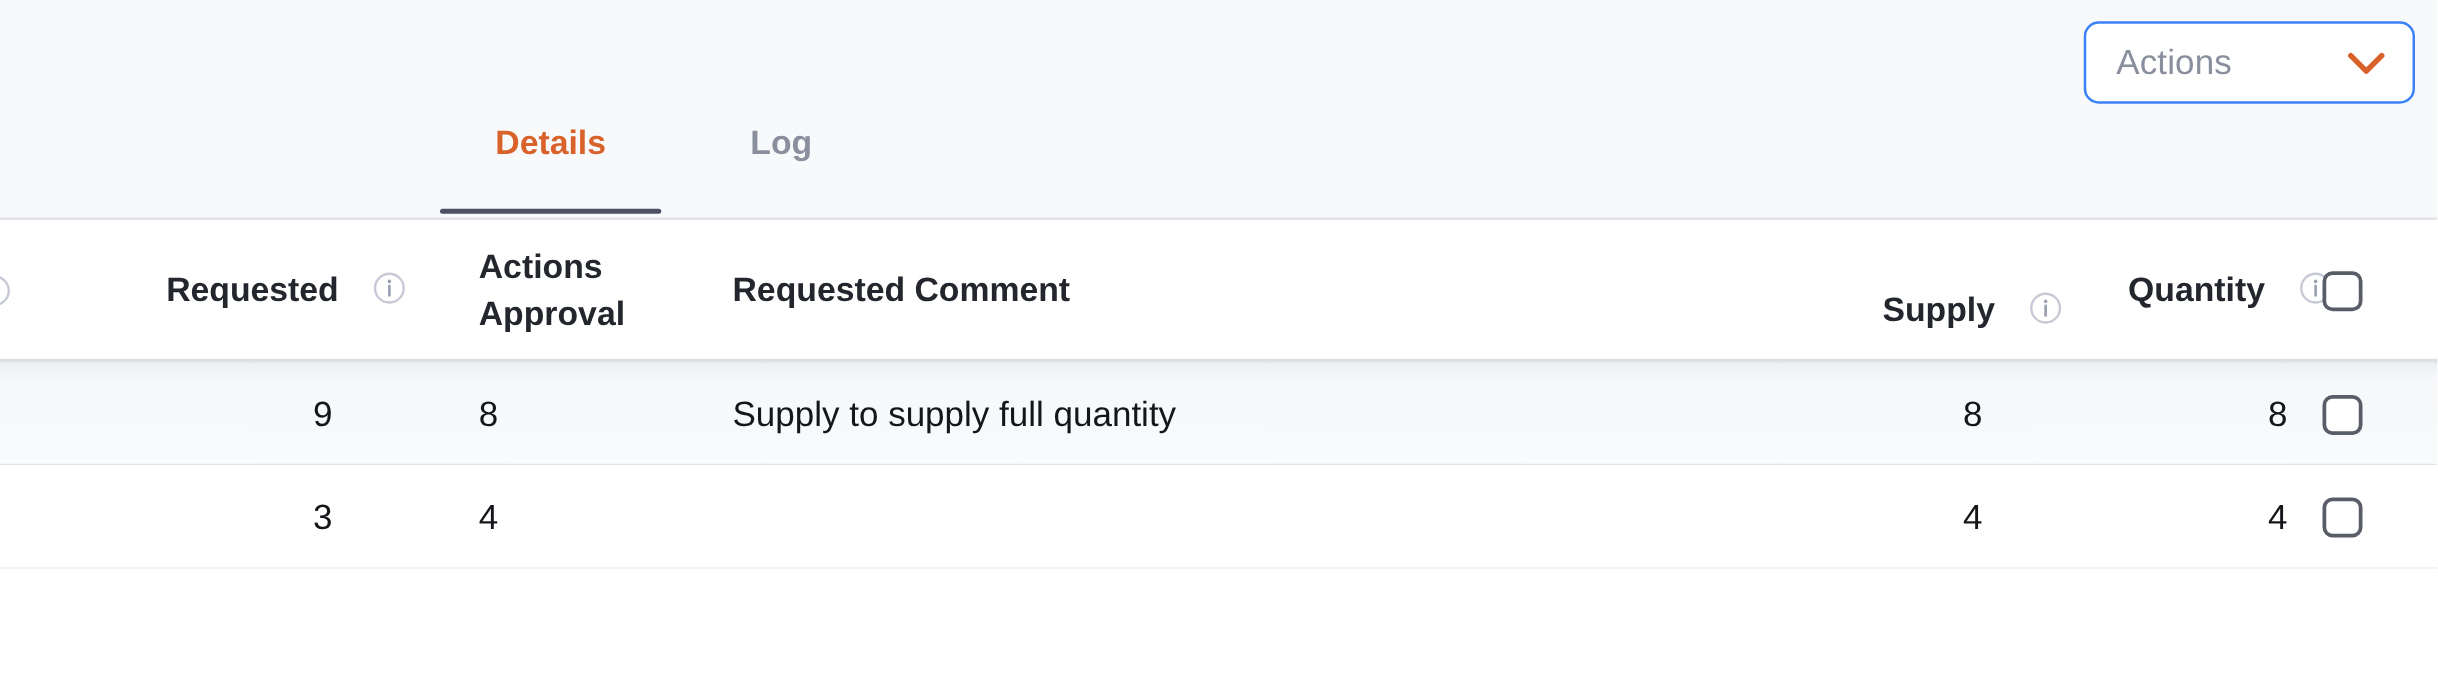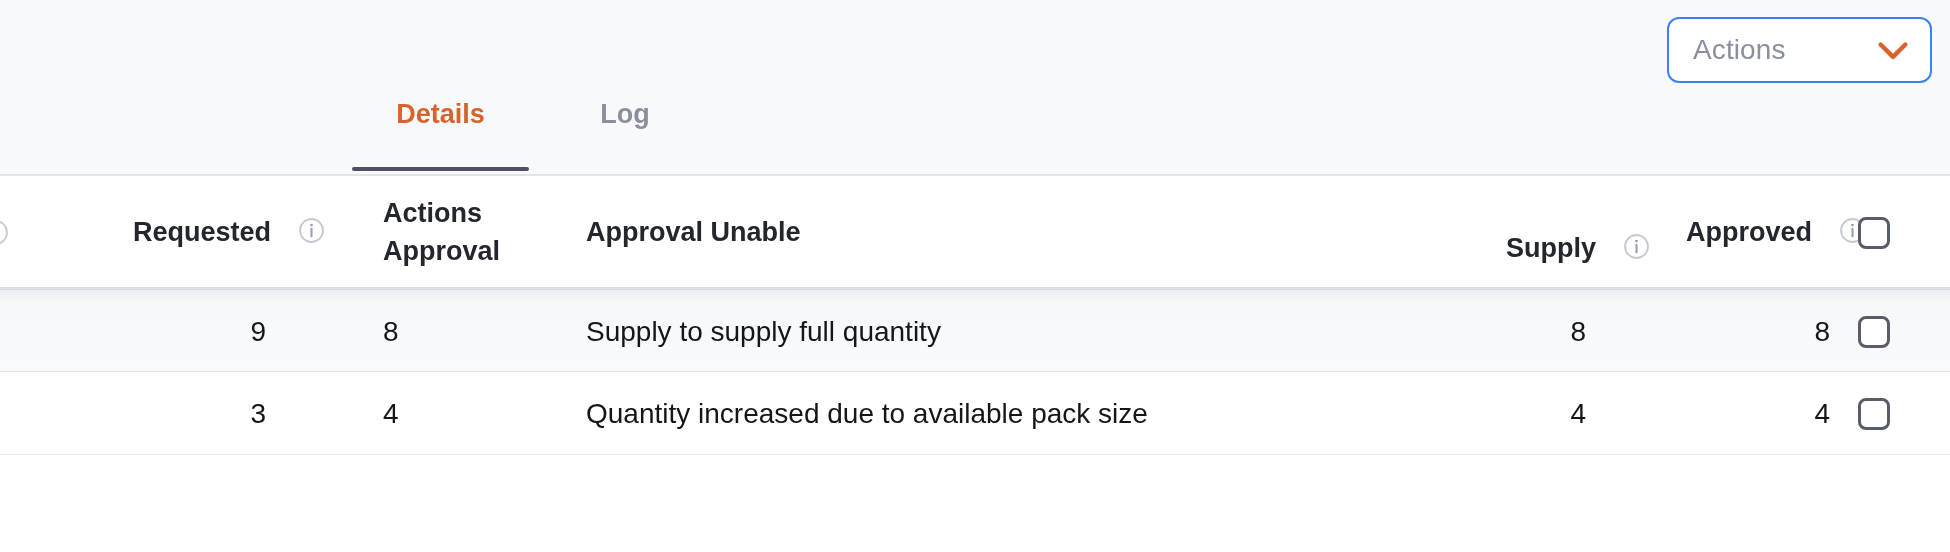--- a/index.html
+++ b/index.html
@@ -333,38 +333,38 @@
 
       <div class="cell col-approved align-left">
         <span class="hdr-inner two-line">
           <span>Actions</span>
           <span>Approval</span>
         </span>
       </div>
 
       <div class="cell col-comment align-left">
         <span class="hdr-inner">
-          <span>Approval Unable</span>
+          <span>Requested Comment</span>
         </span>
       </div>
 
       <div class="cell col-supply">
         <span class="hdr-inner">
           <span>Supply</span>
           <svg class="info-icon" viewBox="0 0 24 24" fill="none">
             <circle cx="12" cy="12" r="10.2" stroke="#c7cad6" stroke-width="1.7"></circle>
             <circle cx="12" cy="7.2" r="1.25" fill="#9aa0b0"></circle>
             <line x1="12" y1="10.4" x2="12" y2="17.2" stroke="#9aa0b0" stroke-width="1.9" stroke-linecap="round"></line>
           </svg>
         </span>
       </div>
 
       <div class="cell col-remaining">
         <span class="hdr-inner">
-          <span>Approved</span>
+          <span>Quantity</span>
           <svg class="info-icon" viewBox="0 0 24 24" fill="none">
             <circle cx="12" cy="12" r="10.2" stroke="#c7cad6" stroke-width="1.7"></circle>
             <circle cx="12" cy="7.2" r="1.25" fill="#9aa0b0"></circle>
             <line x1="12" y1="10.4" x2="12" y2="17.2" stroke="#9aa0b0" stroke-width="1.9" stroke-linecap="round"></line>
           </svg>
         </span>
       </div>
 
       <div class="cell col-check">
         <div class="checkbox"></div>
@@ -378,21 +378,20 @@
       <div class="cell col-supply align-right">8</div>
       <div class="cell col-remaining align-right">8</div>
       <div class="cell col-check">
         <div class="checkbox"></div>
       </div>
     </div>
 
     <div class="row data-row">
       <div class="cell col-requested align-right">3</div>
       <div class="cell col-approved align-left">4</div>
-      <div class="cell col-comment align-left">Quantity increased due to available pack size</div>
       <div class="cell col-supply align-right">4</div>
       <div class="cell col-remaining align-right">4</div>
       <div class="cell col-check">
         <div class="checkbox"></div>
       </div>
     </div>
 
   </div>
 
   <div class="table-bottom-fill"></div>

